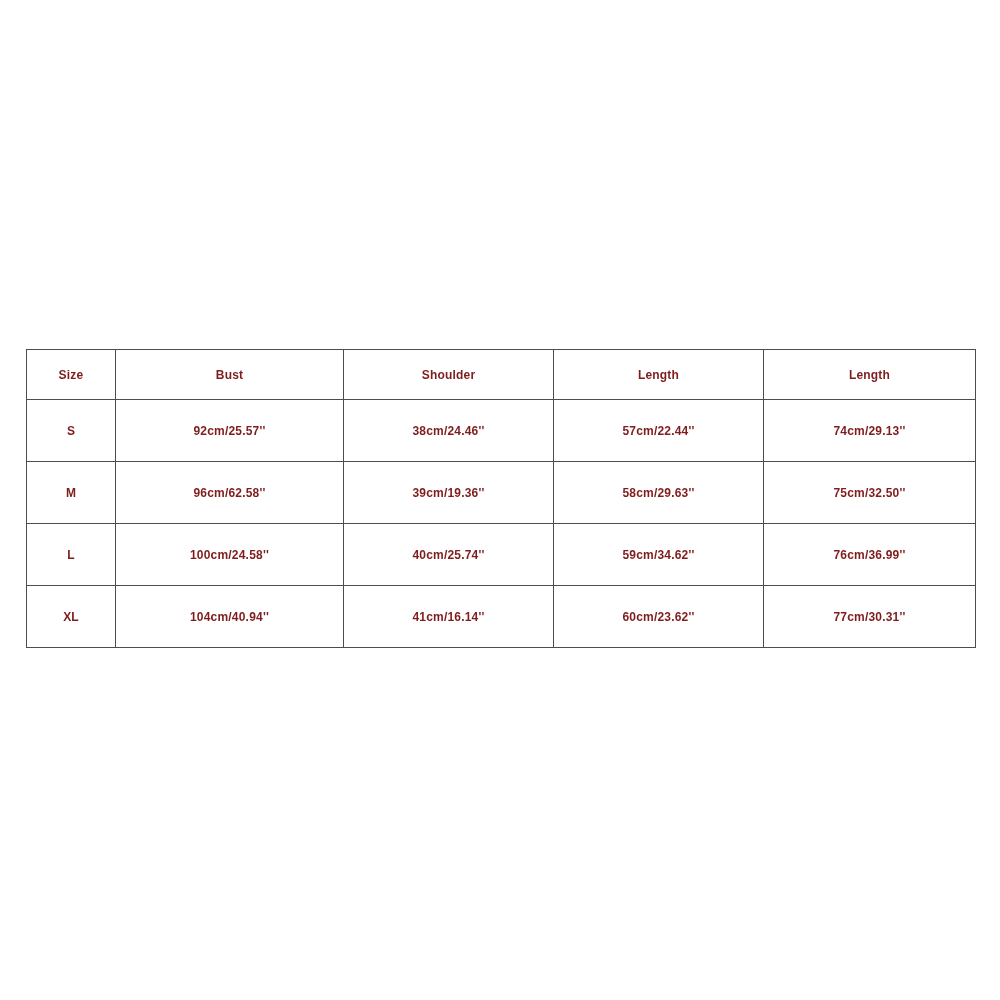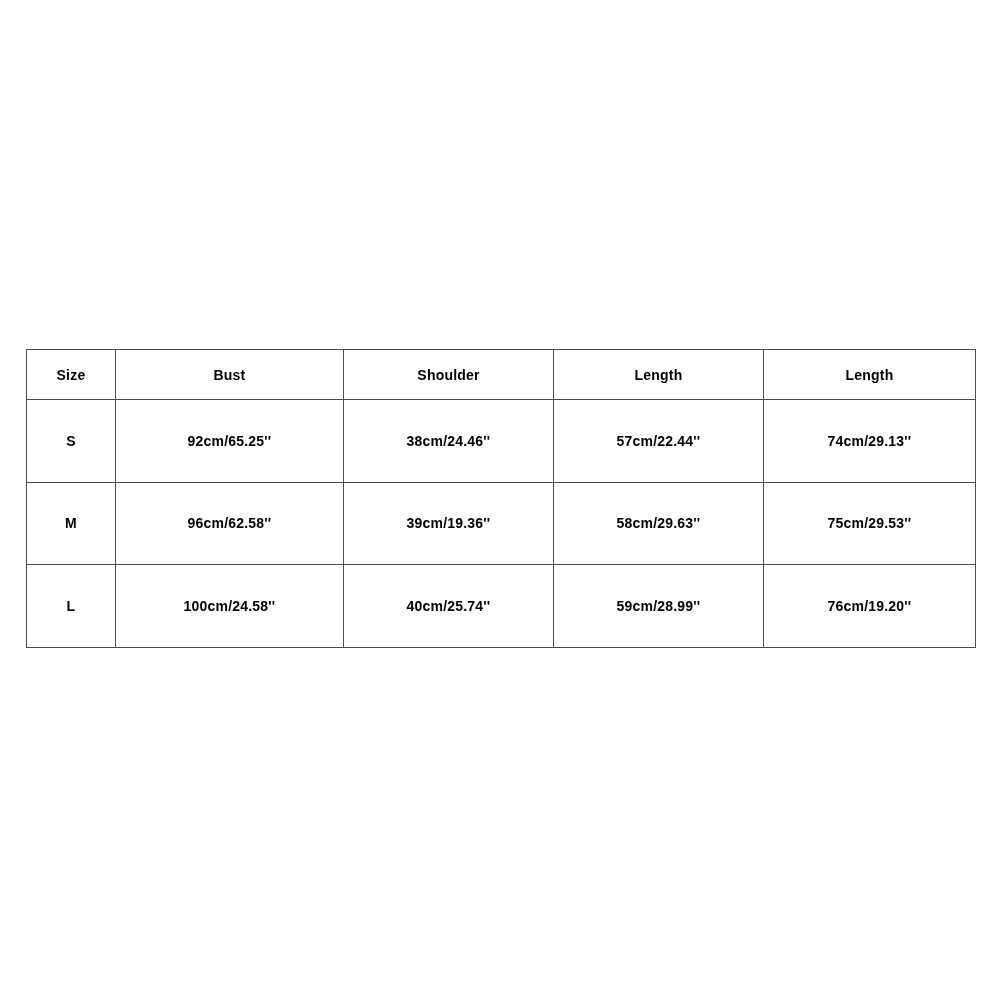--- a/index.html
+++ b/index.html
@@ -25,23 +25,23 @@
     height: 299px;
     border-collapse: collapse;
     table-layout: fixed;
     background: #ffffff;
   }
   table.size-chart th,
   table.size-chart td {
     border: 1.5px solid #4d4d4d;
     text-align: center;
     vertical-align: middle;
-    font-size: 14px;
+    font-size: 12px;
     font-weight: 700;
-    color: #000000;
+    color: #7f1d1d;
     height: 49px;
     padding: 0;
     letter-spacing: 0.2px;
   }
   col.c-size   { width: 89px;  }
   col.c-bust   { width: 228px; }
   col.c-shoulder { width: 210px; }
   col.c-sleeve { width: 210px; }
   col.c-length { width: 212px; }
 </style>
@@ -62,34 +62,41 @@
           <th>Size</th>
           <th>Bust</th>
           <th>Shoulder</th>
           <th>Length</th>
           <th>Length</th>
         </tr>
     </thead>
     <tbody>
         <tr>
           <td>S</td>
-          <td>92cm/65.25''</td>
+          <td>92cm/25.57''</td>
           <td>38cm/24.46''</td>
           <td>57cm/22.44''</td>
           <td>74cm/29.13''</td>
         </tr>
         <tr>
           <td>M</td>
           <td>96cm/62.58''</td>
           <td>39cm/19.36''</td>
           <td>58cm/29.63''</td>
-          <td>75cm/29.53''</td>
+          <td>75cm/32.50''</td>
         </tr>
         <tr>
           <td>L</td>
           <td>100cm/24.58''</td>
           <td>40cm/25.74''</td>
-          <td>59cm/28.99''</td>
-          <td>76cm/19.20''</td>
+          <td>59cm/34.62''</td>
+          <td>76cm/36.99''</td>
+        </tr>
+        <tr>
+          <td>XL</td>
+          <td>104cm/40.94''</td>
+          <td>41cm/16.14''</td>
+          <td>60cm/23.62''</td>
+          <td>77cm/30.31''</td>
         </tr>
       </tbody>
   </table>
 </div>
 
 </body></html>

